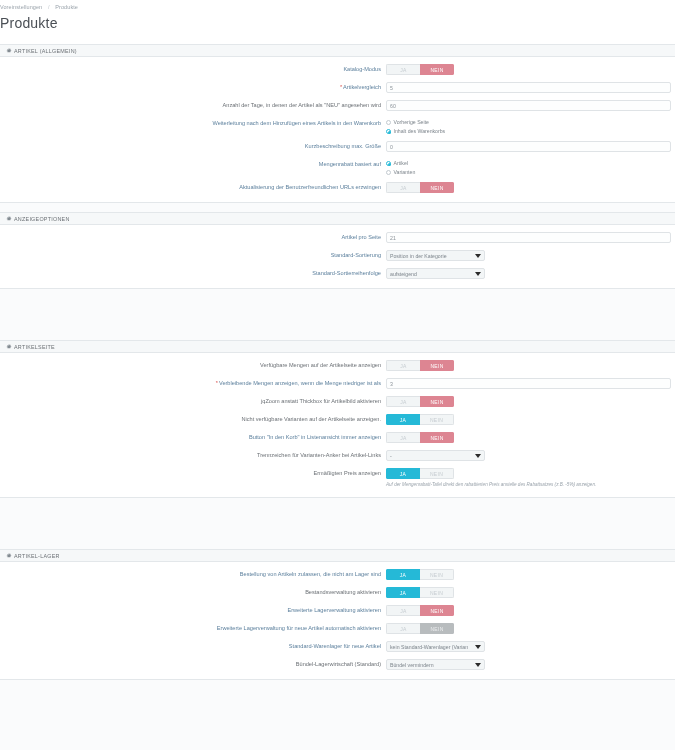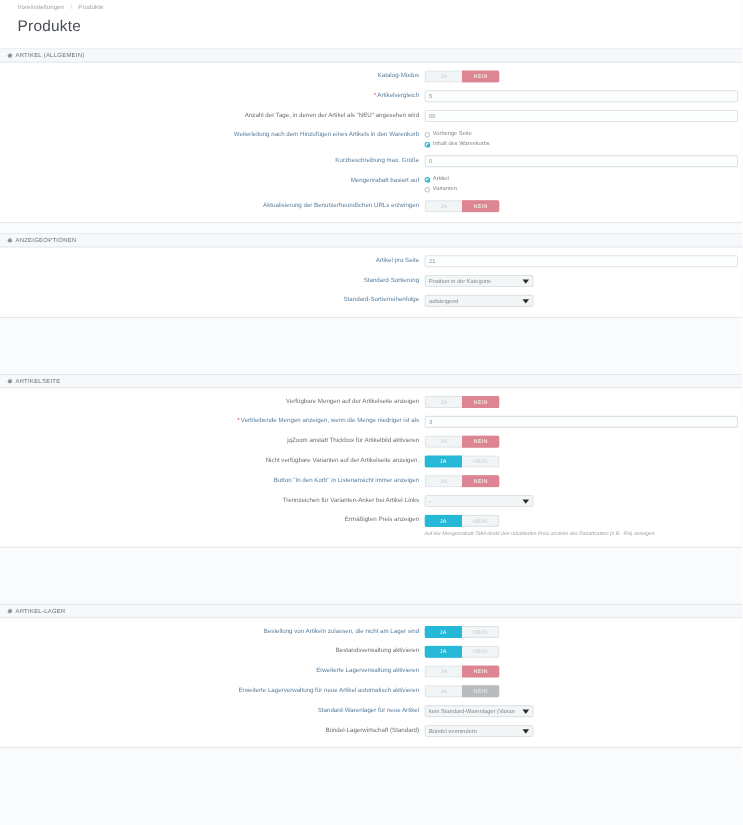--- a/index.html
+++ b/index.html
@@ -10,21 +10,21 @@
     font-family: "Liberation Sans", sans-serif;
     font-size: 6.5px;
     color: #555;
     overflow: hidden;
   }
   .page { width: 675px; height: 750px; position: relative; background: #fafbfc; }
 
   
   .header {
     background: #ffffff;
-    padding: 4px 0 0 16px;
+    padding: 4px 0 0 0;
     height: 44px;
   }
   .breadcrumb {
     font-size: 5.5px;
     color: #9aa3ab;
     letter-spacing: .1px;
     margin-bottom: 5px;
   }
   .breadcrumb span { display: inline-block; }
   .breadcrumb .sep { margin: 0 4px; color: #c3c9cf; }

